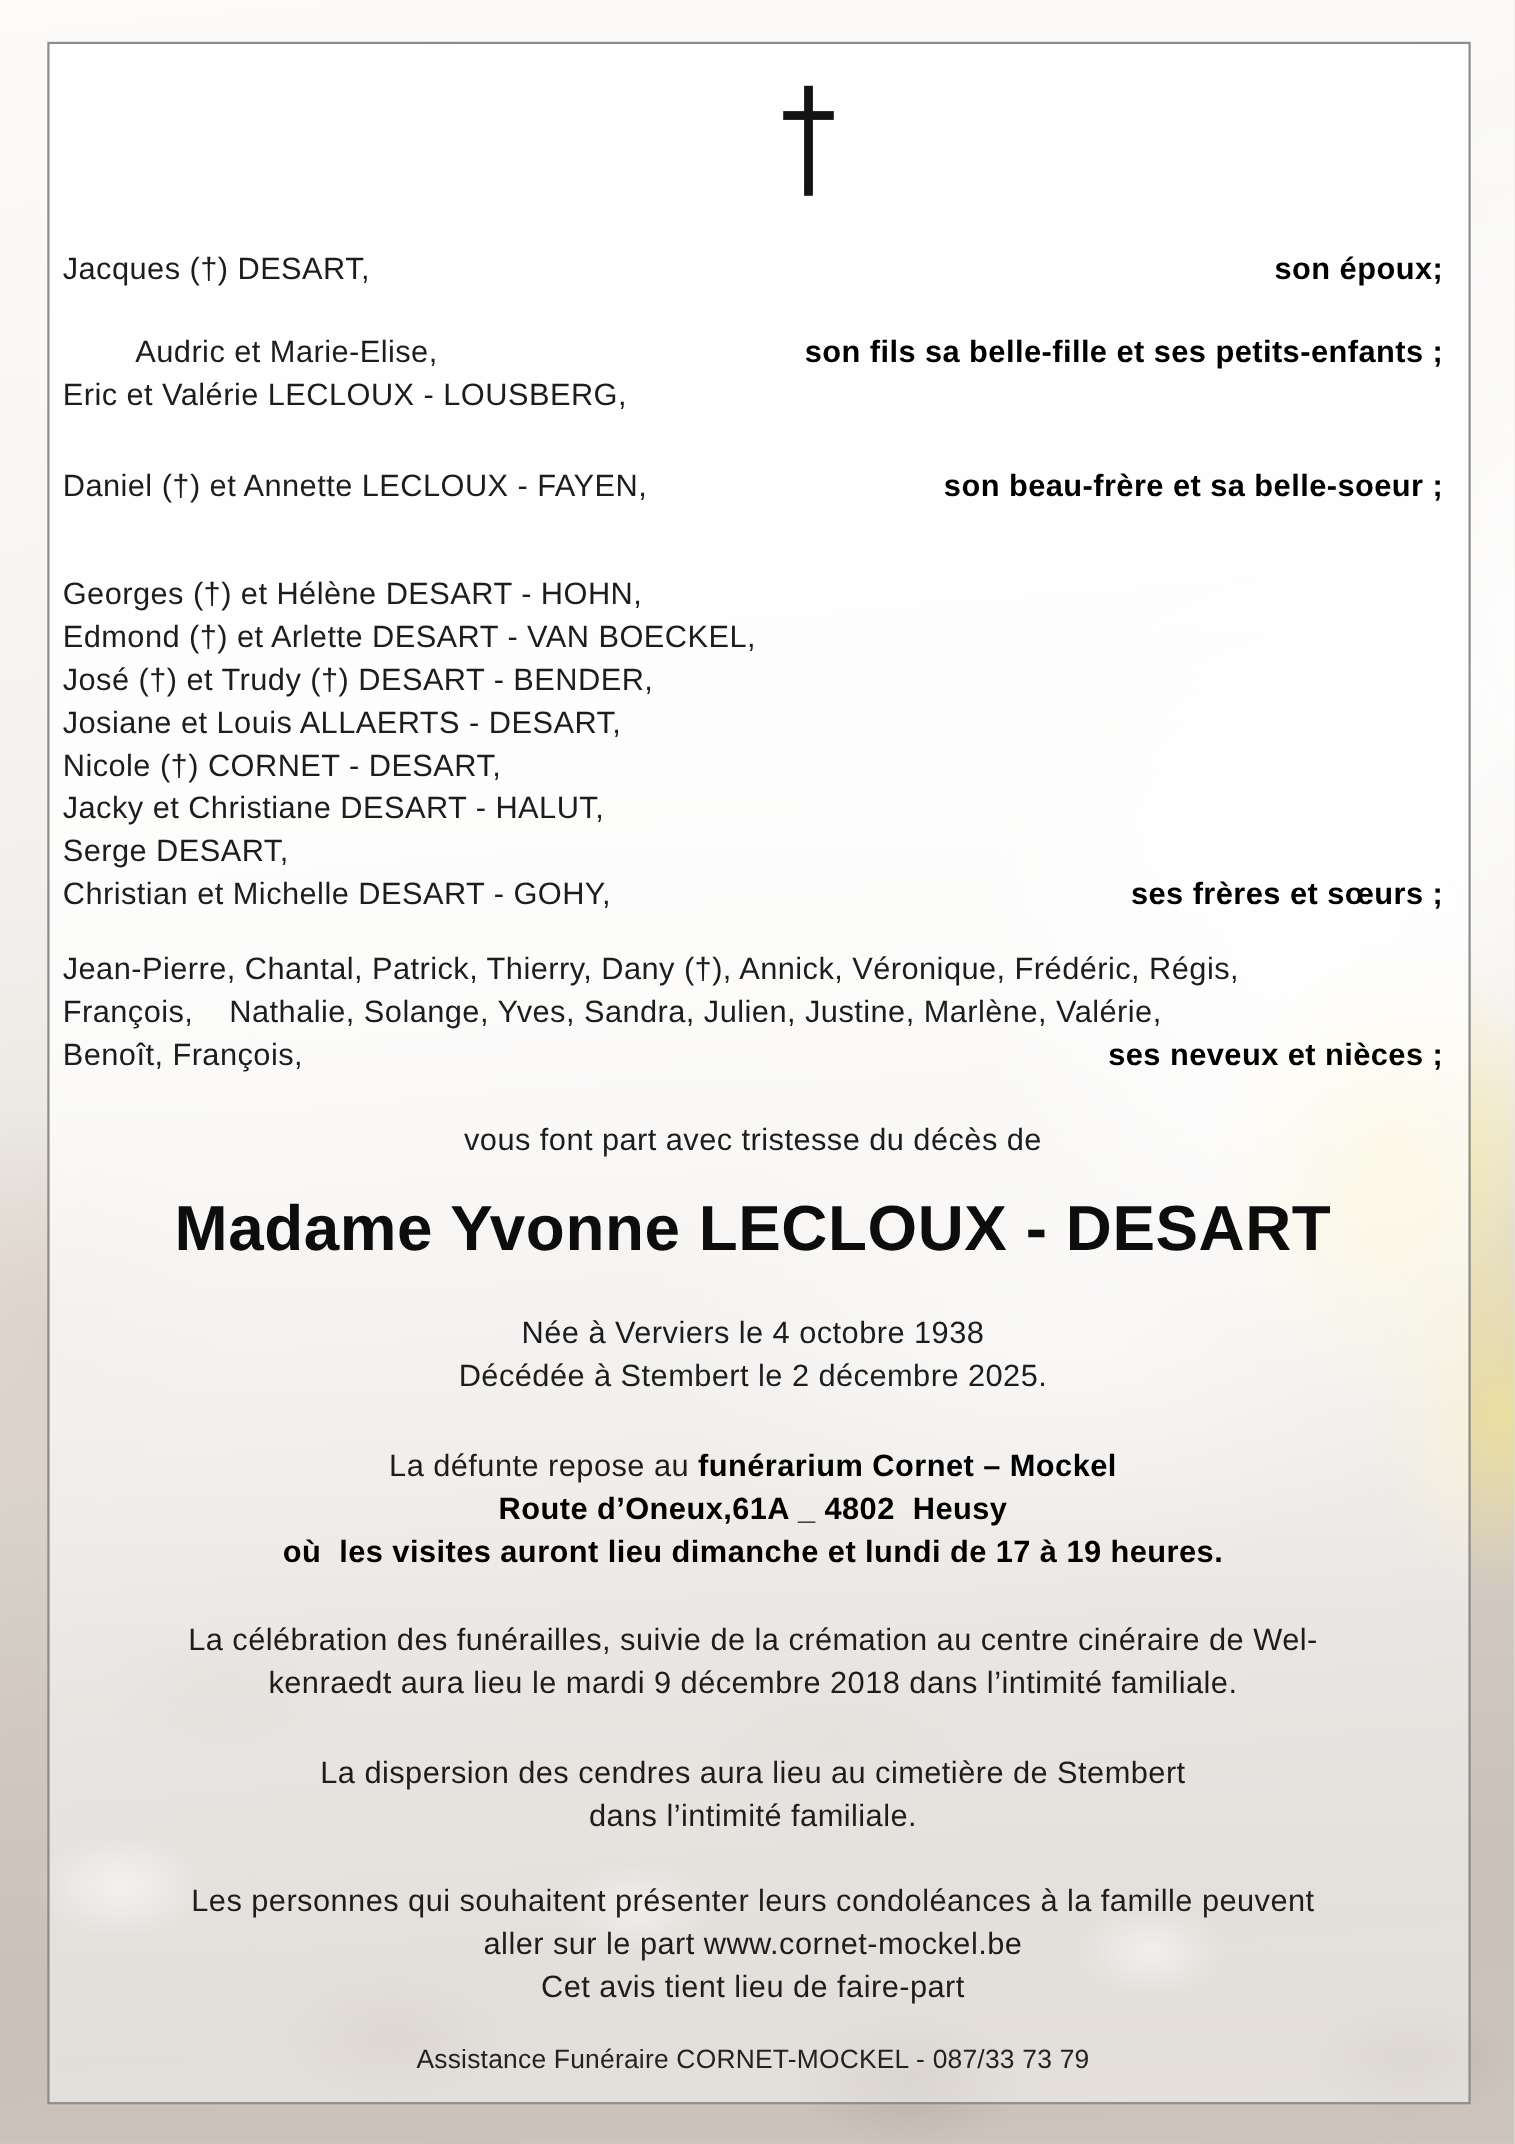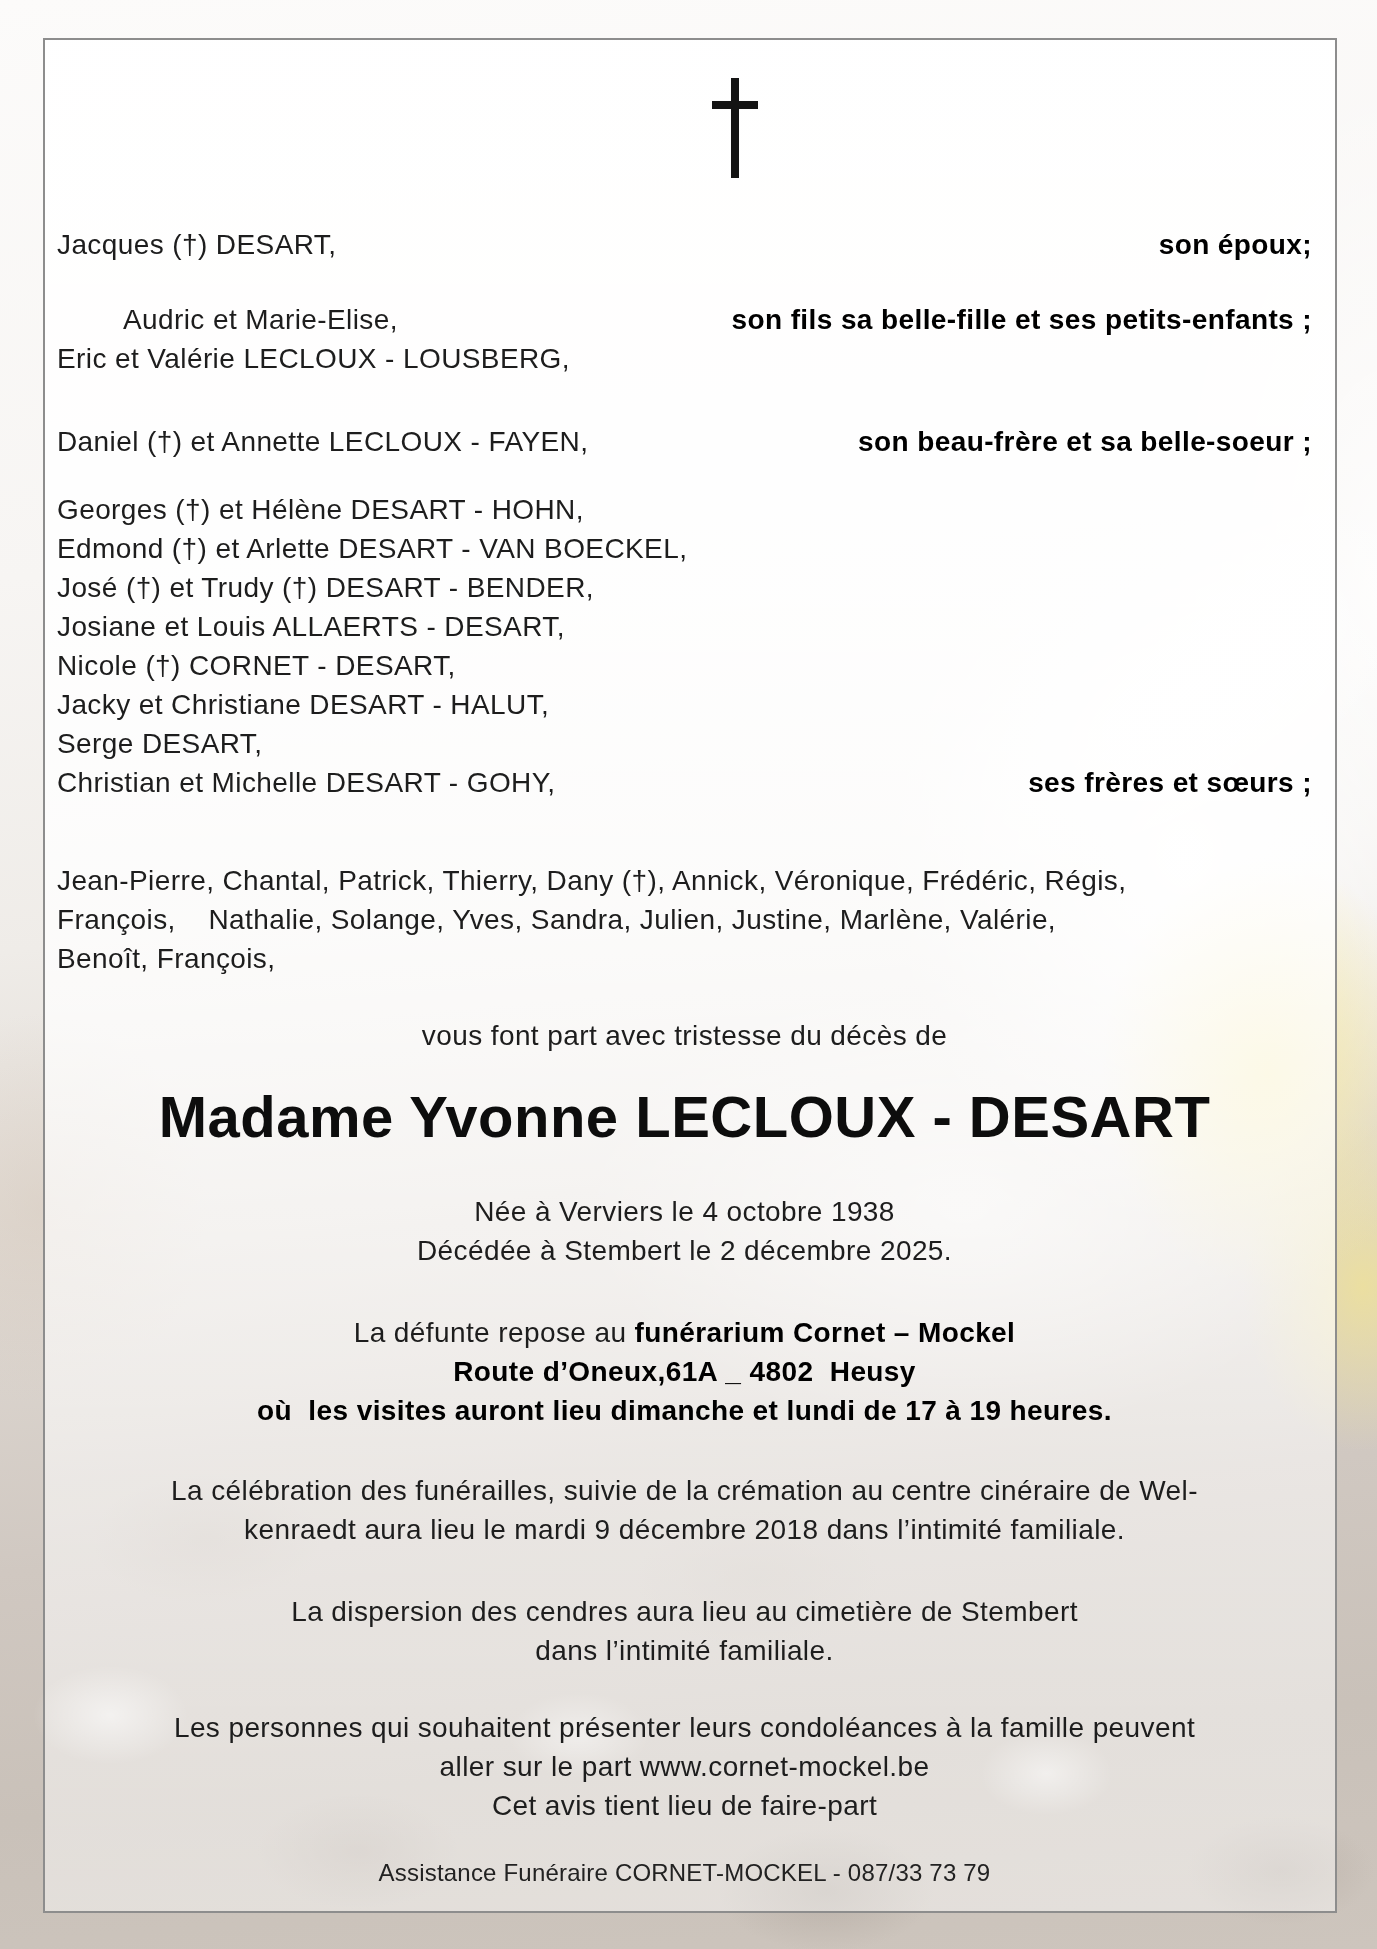--- a/index.html
+++ b/index.html
@@ -87,39 +87,40 @@
     <div class="line">
       <span class="lt">Eric et Valérie LECLOUX - LOUSBERG,</span>
     </div>
   </div>
 
   <div class="row" style="top:382px">
     <span class="lt">Daniel (†) et Annette LECLOUX - FAYEN,</span>
     <span class="rt">son beau-frère et sa belle-soeur ;</span>
   </div>
 
-  <div class="block" style="top:450px">
+  <div class="block" style="top:480px">
     <div class="line"><span class="lt">Georges (†) et Hélène DESART - HOHN,</span></div>
     <div class="line"><span class="lt">Edmond (†) et Arlette DESART - VAN BOECKEL,</span></div>
     <div class="line"><span class="lt">José (†) et Trudy (†) DESART - BENDER,</span></div>
     <div class="line"><span class="lt">Josiane et Louis ALLAERTS - DESART,</span></div>
     <div class="line"><span class="lt">Nicole (†) CORNET - DESART,</span></div>
     <div class="line"><span class="lt">Jacky et Christiane DESART - HALUT,</span></div>
     <div class="line"><span class="lt">Serge DESART,</span></div>
     <div class="line">
       <span class="lt">Christian et Michelle DESART - GOHY,</span>
       <span class="rt">ses frères et sœurs ;</span>
     </div>
   </div>
 
   <div class="block" style="top:821px">
     <div class="line"><span class="lt">Jean-Pierre, Chantal, Patrick, Thierry, Dany (†), Annick, Véronique, Frédéric, Régis,</span></div>
     <div class="line"><span class="lt">François,    Nathalie, Solange, Yves, Sandra, Julien, Justine, Marlène, Valérie,</span></div>
     <div class="line">
       <span class="lt">Benoît, François,</span>
+      <span class="rt">ses neveux et nièces ;</span>
     </div>
   </div>
 
   <div class="cblock" style="top:976px">
     <div class="cline">vous font part avec tristesse du décès de</div>
   </div>
 
   <div class="cblock" style="top:1057px">
     <div class="cline title">Madame Yvonne LECLOUX - DESART</div>
   </div>

